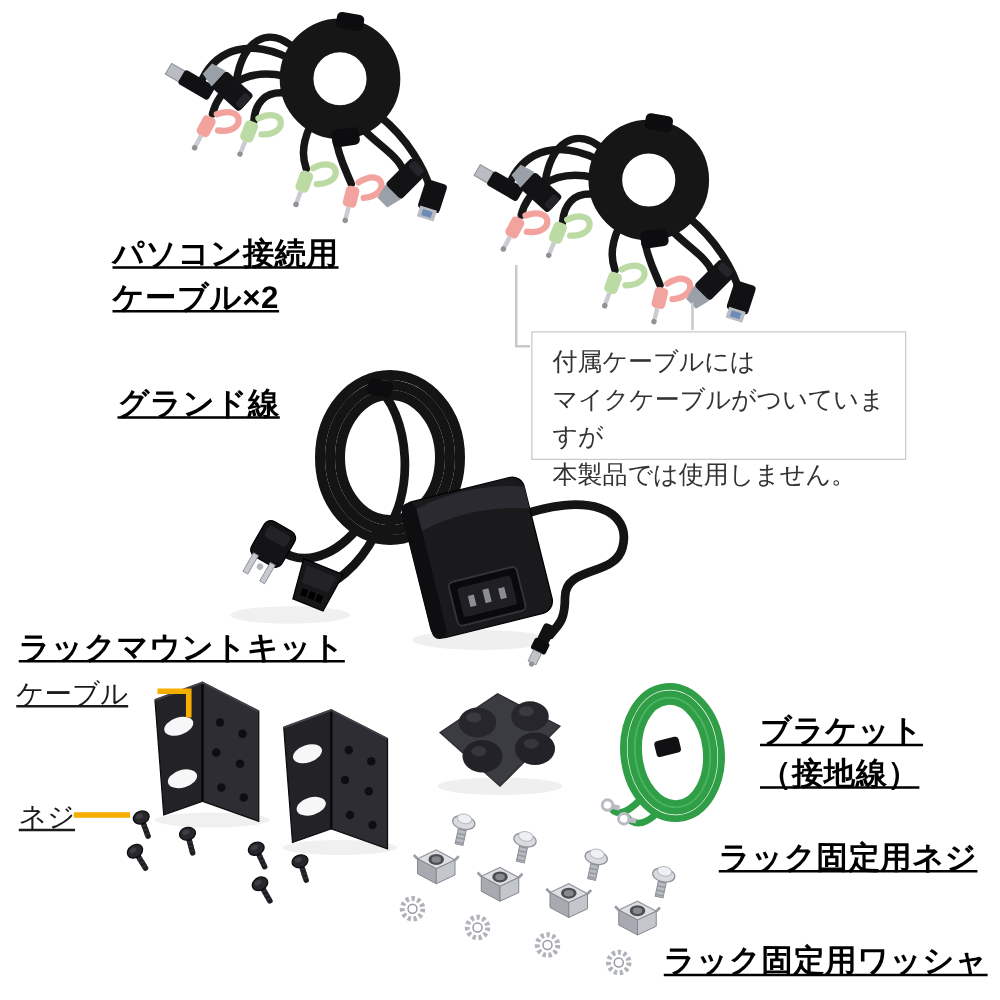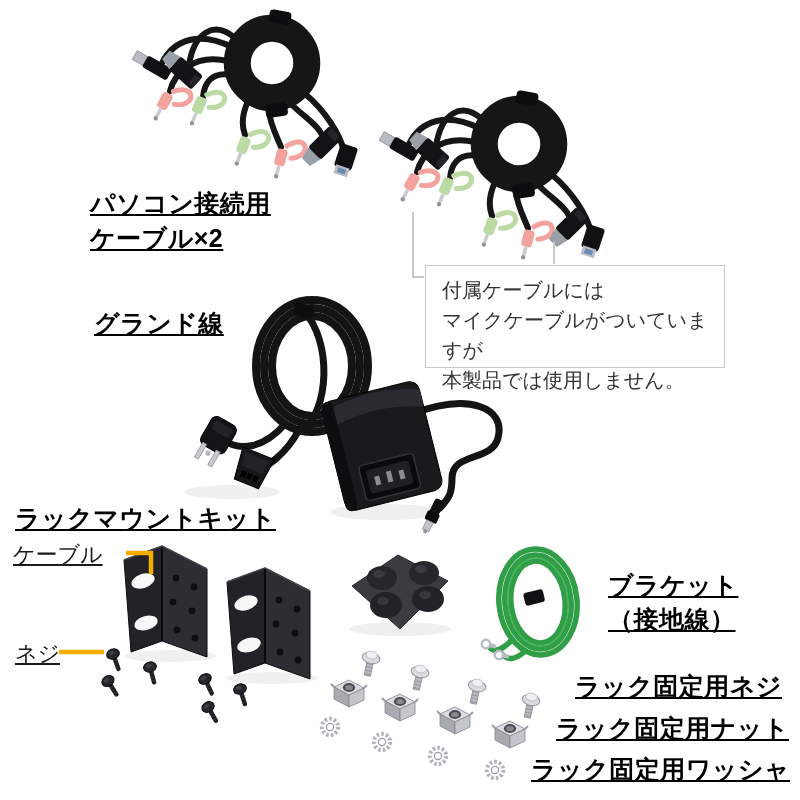--- a/index.html
+++ b/index.html
@@ -274,16 +274,15 @@
   <div class="lbl r" style="left:13px;top:542px">ケーブル</div>
 
   <div class="lbl r" style="left:15px;top:641px">ネジ</div>
 
 
   <div class="lbl b" style="left:608px;top:568px;line-height:34px">ブラケット
 （接地線）</div>
 
   <div class="lbl b" style="left:575px;top:669px">ラック固定用ネジ</div>
 
-  <div class="lbl b" style="left:556px;top:711px">ラック固定用ナット</div>
 
   <div class="lbl b" style="left:531px;top:752px">ラック固定用ワッシャー</div>
 </div>
 
 </body></html>

